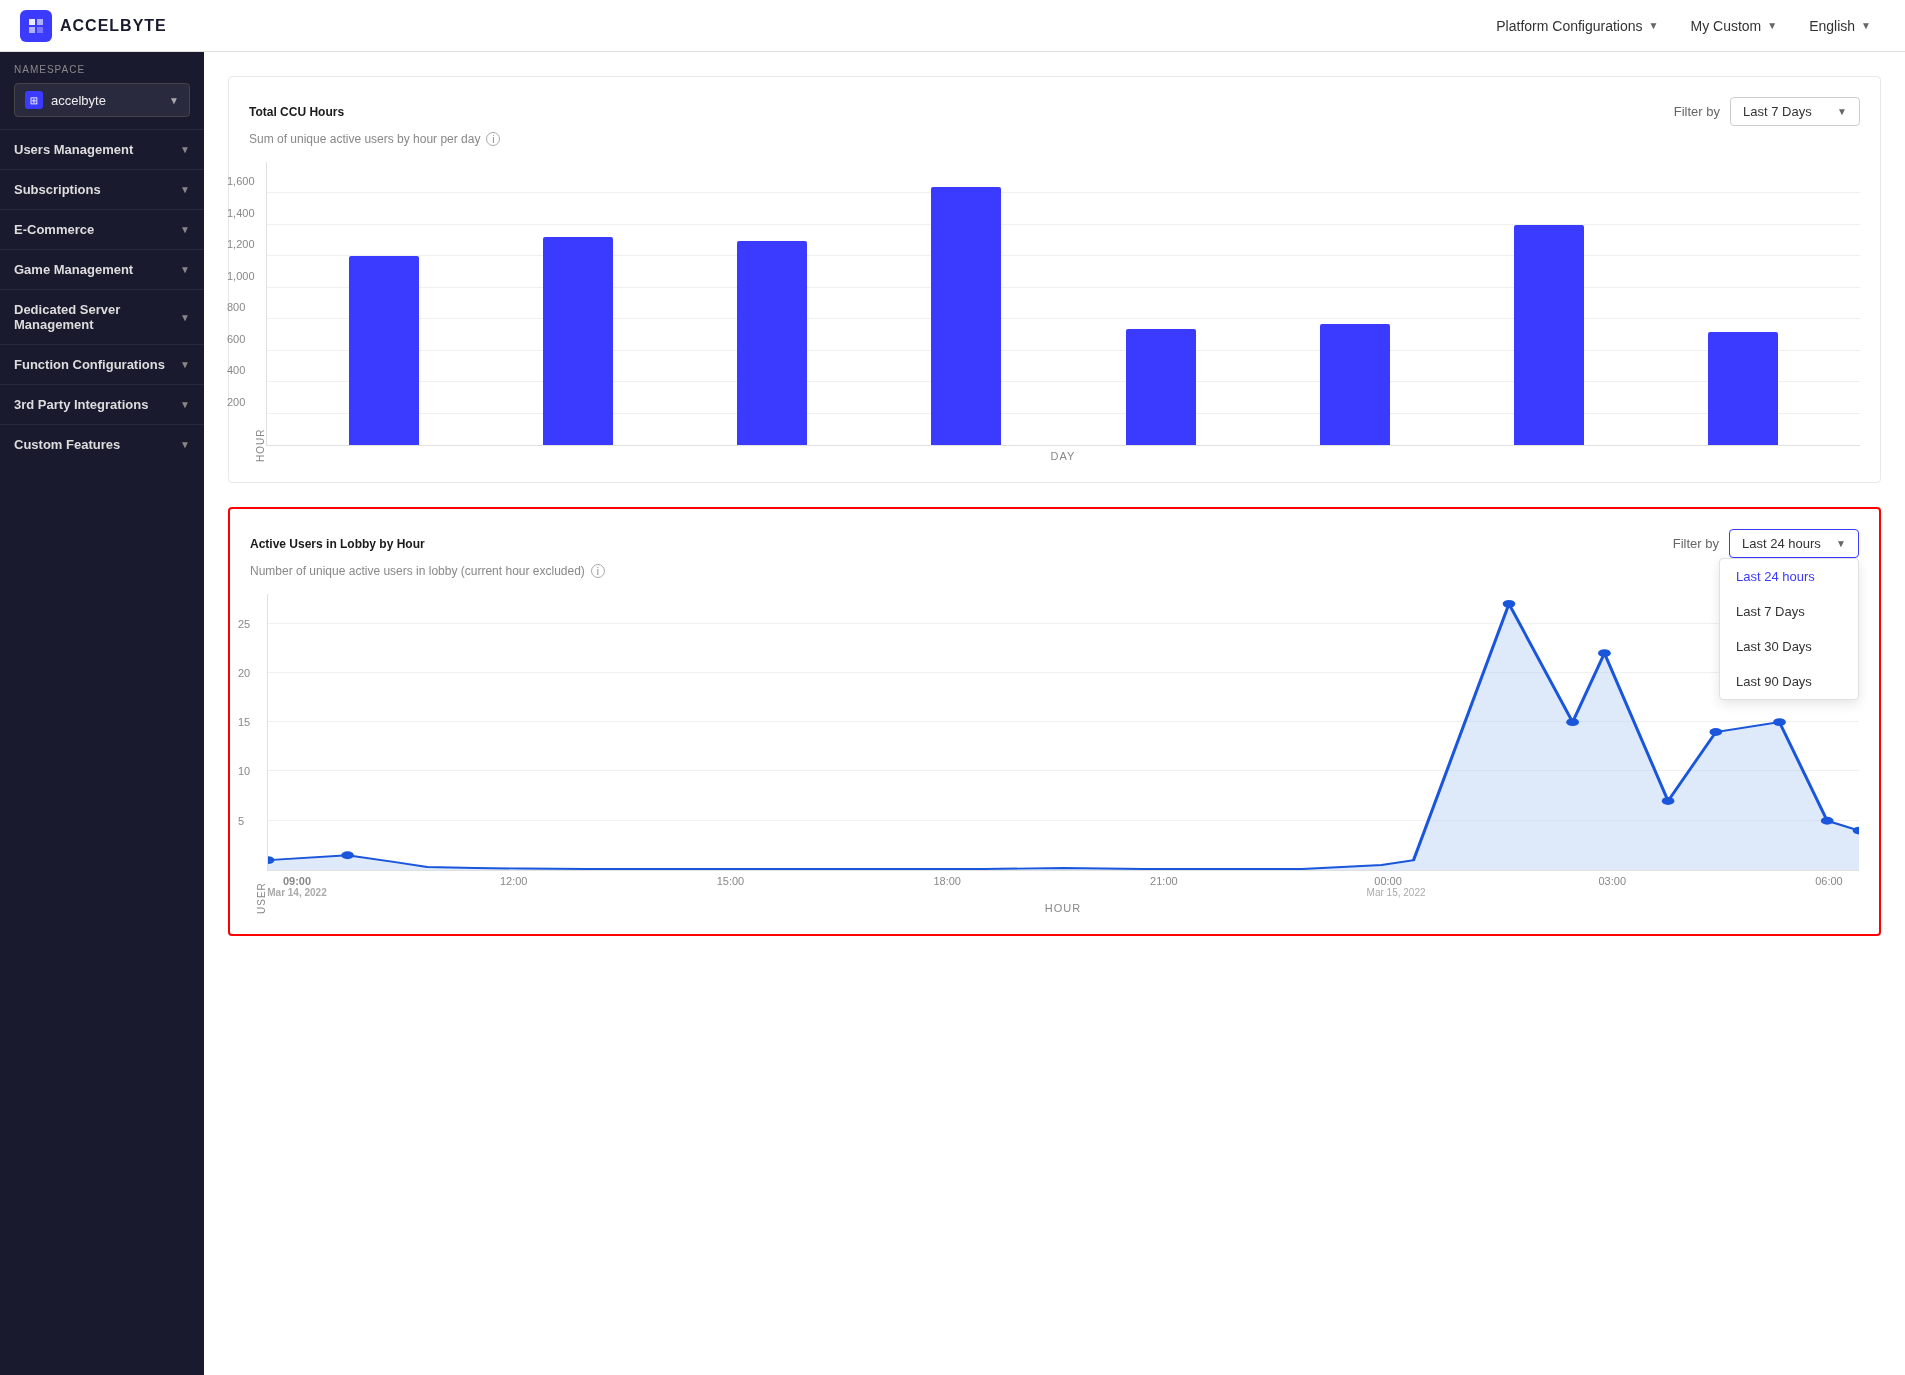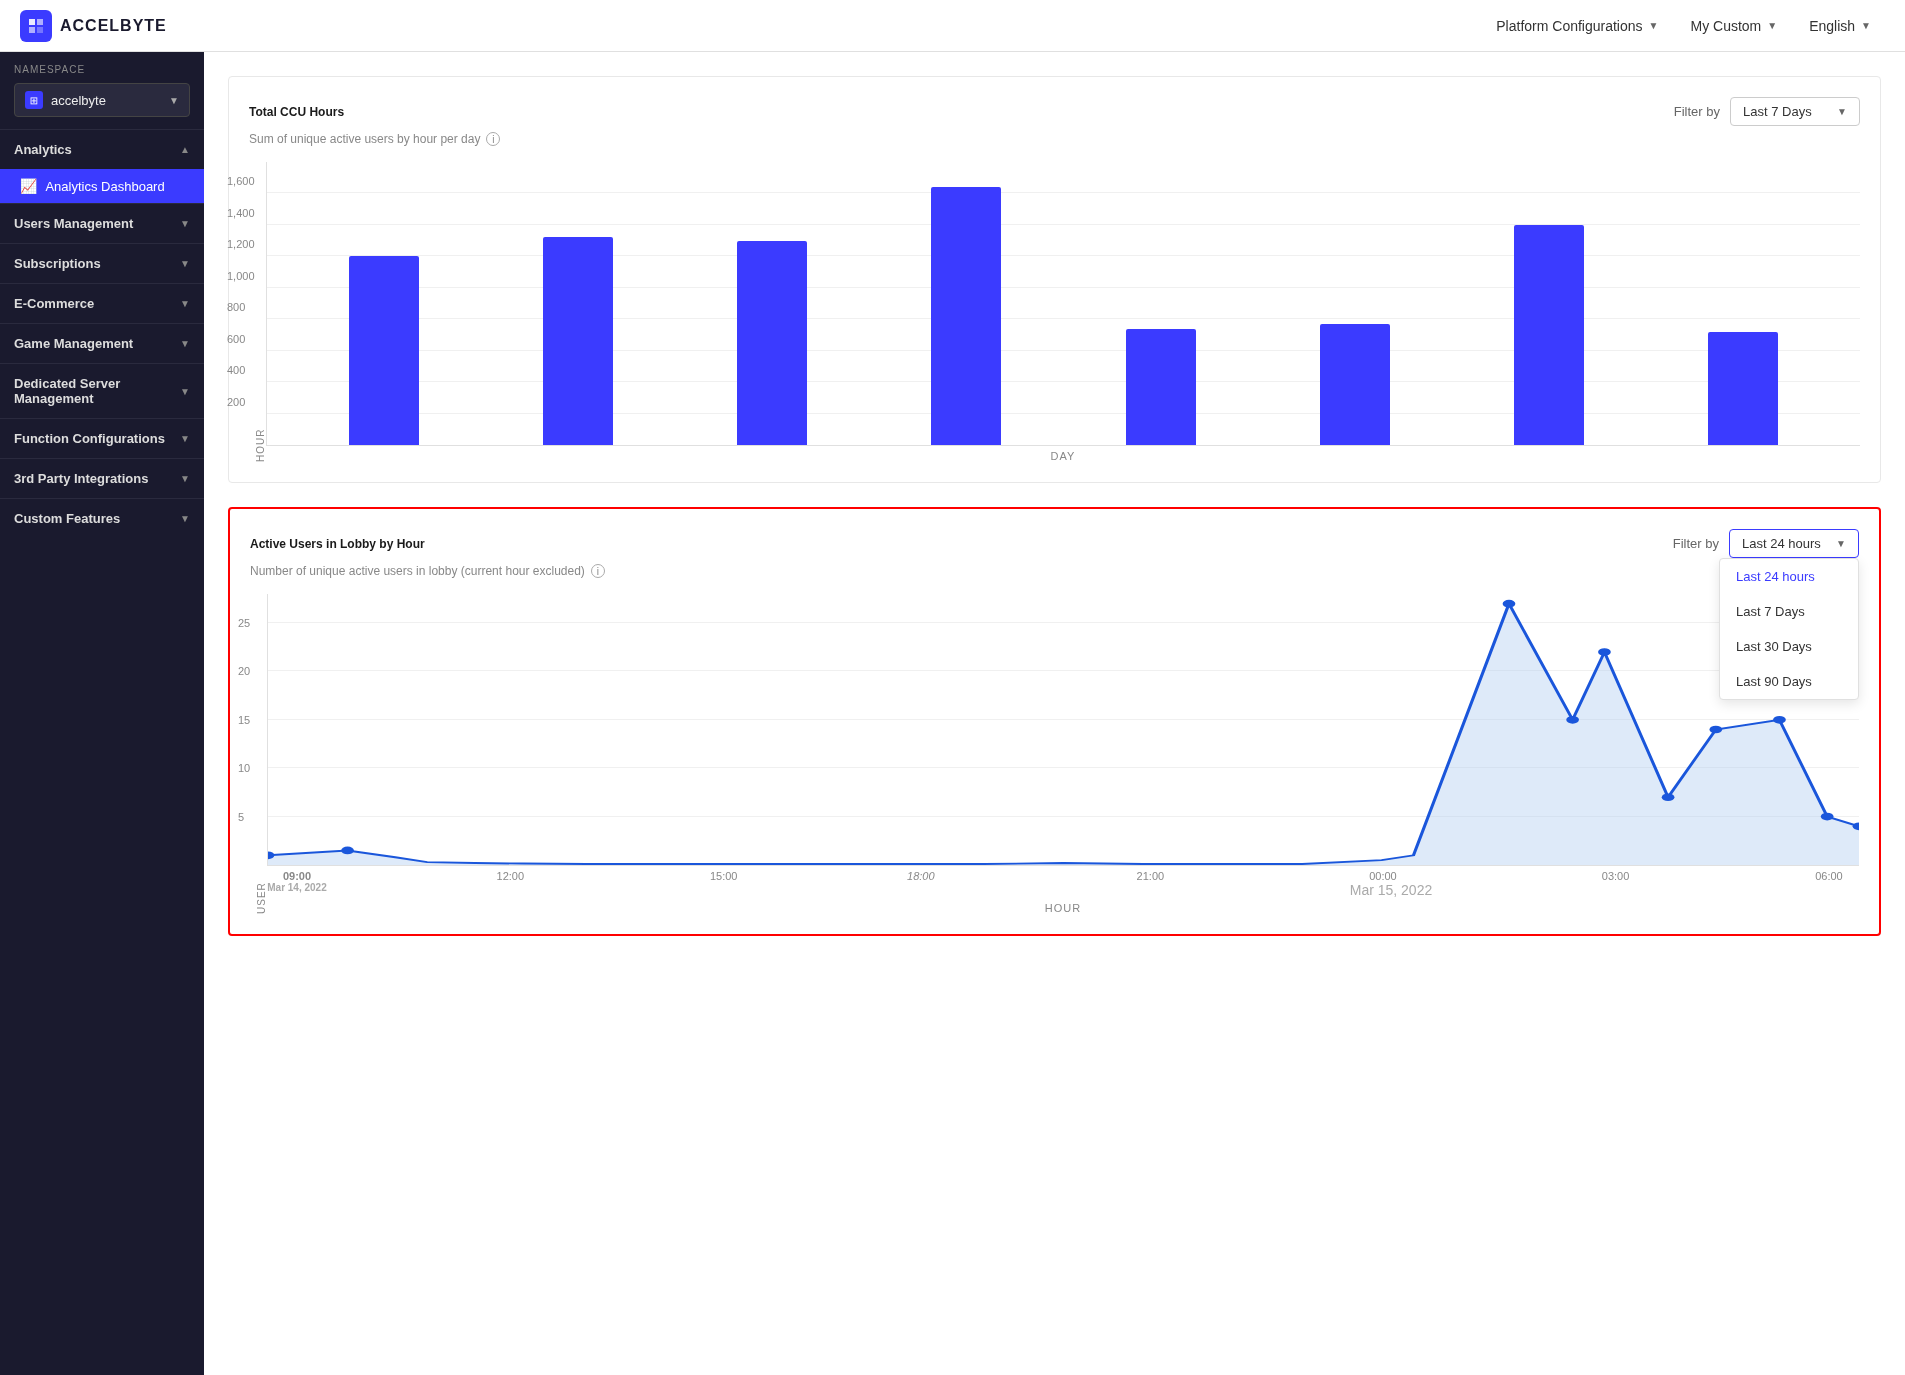--- a/index.html
+++ b/index.html
@@ -360,30 +360,20 @@
 <div class="layout">
 
   <nav class="sidebar">
     <div class="sidebar-namespace">NAMESPACE</div>
     <div class="sidebar-namespace-select">
       <div class="ns-icon">⊞</div>
       <span class="ns-text">accelbyte</span>
       <span class="ns-chevron">▼</span>
     </div>
 
-    <div class="sidebar-section">
-      <div class="sidebar-section-header">
-        <span>Analytics</span>
-        <span class="chevron">▲</span>
-      </div>
-      <div class="sidebar-item active">
-        <span class="item-icon">📈</span>
-        <span>Analytics Dashboard</span>
-      </div>
-    </div>
 
     <div class="sidebar-section">
       <div class="sidebar-section-header">
         <span>Users Management</span>
         <span class="chevron">▼</span>
       </div>
     </div>
 
     <div class="sidebar-section">
       <div class="sidebar-section-header">
@@ -546,29 +536,29 @@
           <div style="display: flex; flex-direction: column; align-items: center; min-width: 60px; font-weight: bold;">
                 <div style="font-size: 11px; color: rgb(136, 136, 136);">09:00</div>
                 <div style="font-size: 10px; color: rgb(170, 170, 170);">Mar 14, 2022</div>
               </div>
               <div style="display: flex; flex-direction: column; align-items: center; min-width: 60px;">
                 <div style="font-size: 11px; color: rgb(136, 136, 136);">12:00</div>
               </div>
               <div style="display: flex; flex-direction: column; align-items: center; min-width: 60px;">
                 <div style="font-size: 11px; color: rgb(136, 136, 136);">15:00</div>
               </div>
-              <div style="display: flex; flex-direction: column; min-width: 60px; font-style: italic;">
+              <div style="display: flex; flex-direction: column; align-items: center; min-width: 60px;">
                 <div style="font-size: 11px; color: rgb(136, 136, 136);">18:00</div>
               </div>
               <div style="display: flex; flex-direction: column; align-items: center; min-width: 60px;">
                 <div style="font-size: 11px; color: rgb(136, 136, 136);">21:00</div>
               </div>
               <div style="display: flex; flex-direction: column; align-items: center; min-width: 60px;">
                 <div style="font-size: 11px; color: rgb(136, 136, 136);">00:00</div>
-                <div style="font-size: 14px; color: rgb(170, 170, 170); padding-left: 16px;">Mar 15, 2022</div>
+                <div style="font-size: 10px; color: rgb(170, 170, 170); padding-left: 16px;">Mar 15, 2022</div>
               </div>
               <div style="display: flex; flex-direction: column; align-items: center; min-width: 60px;">
                 <div style="font-size: 11px; color: rgb(136, 136, 136);">03:00</div>
               </div>
               <div style="display: flex; flex-direction: column; align-items: center; min-width: 60px;">
                 <div style="font-size: 11px; color: rgb(136, 136, 136);">06:00</div>
               </div>
             </div>
           <div class="x-axis-title">HOUR</div>
         </div>

